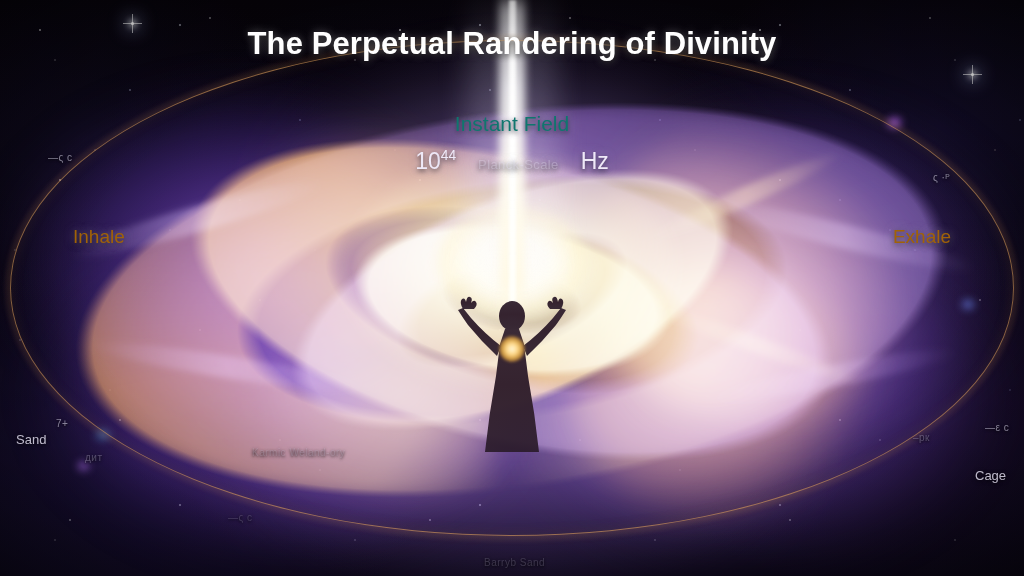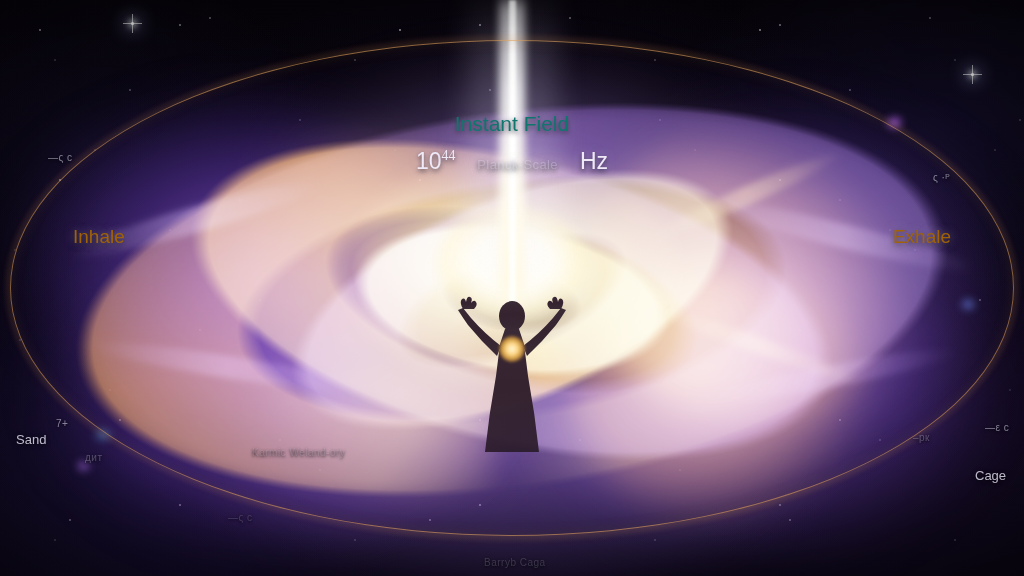--- a/index.html
+++ b/index.html
@@ -305,21 +305,21 @@
     z-index:40;
   }
   .freq{
     position:absolute; top:148px; left:0; right:0;
     text-align:center;
     font-size:23px; color:#efe9f8;
     text-shadow:0 0 8px rgba(200,190,235,.5), 0 2px 5px rgba(0,0,0,.7);
     z-index:40;
     white-space:nowrap;
   }
-  .freq sup{ font-size:.6em; vertical-align:super;font-family:Liberation Serif, serif; }
+  .freq sup{ font-size:.6em; vertical-align:super; }
   .freq .ghost{
     font-size:13px; color:rgba(235,230,250,.30);
     margin:0 22px; letter-spacing:.4px;
   }
 
   .side{
     position:absolute;
     font-size:19px; color:#a16207;
     text-shadow:0 0 10px rgba(215,205,245,.5), 0 2px 6px rgba(0,0,0,.8);
     z-index:40;
@@ -430,20 +430,21 @@
       <path d="M134,25 q4,-7 1,-10 q-3,-2 -4,3 q-1,-6 -4,-5 q-3,1 -1,6 q-3,-4 -5,-1 q-2,3 2,7 z" fill="url(#figGrad)"></path>
     </svg>
     <div class="heart"></div>
   </div>
 
   <div class="orbit2"></div>
   <div class="orbit"></div>
 
   <div class="vignette"></div>
 
+  <div class="title">The Perpetual Randering of Divinity</div>
   <div class="sub2">Instant Field</div>
 
   <div class="freq"><span>10</span><sup>44</sup><span class="ghost">Planck-Scale</span><span>Hz</span></div>
 
   <div class="side left">Inhale</div>
   <div class="side right">Exhale</div>
 
 
   <div class="micro" style="left:48px; top:152px;">—ς c</div>
   <div class="micro" style="left:933px; top:160px;margin-top:12px;">ς ·ᴾ</div>
@@ -451,15 +452,15 @@
   <div class="micro" style="left:56px; top:418px;">7+</div>
   <div class="corner-word" style="left:16px; top:432px;">Sand</div>
   <div class="micro dim" style="left:85px; top:452px;">дит</div>
   <div class="micro vdim" style="left:228px; top:512px;">—ς c</div>
 
   <div class="micro" style="left:985px; top:422px;">—ε c</div>
   <div class="corner-word" style="left:975px; top:437px;margin-top:31px;">Cage</div>
   <div class="micro dim" style="left:913px; top:432px;">–рк</div>
 
   <div class="micro vdim" style="left:252px; top:447px;">Karmic Weland-ory</div>
-  <div class="micro vdim" style="left:484px; top:557px;">Barryb Caga</div>
+  <div class="micro vdim" style="left:484px; top:557px;">Barryb Sand</div>
 
 </div>
 
 </body></html>

